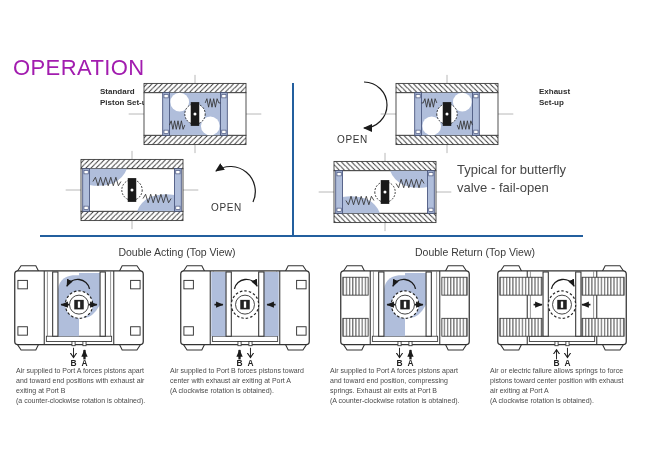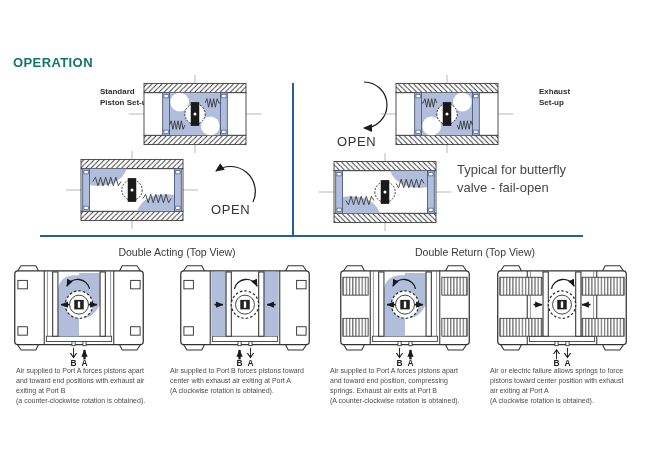--- a/index.html
+++ b/index.html
@@ -1,24 +1,24 @@
 <!DOCTYPE html>
 <html><head>
 <meta charset="utf-8">
 <style>
   html,body{margin:0;padding:0;}
   body{
     width:650px;height:465px;background:#ffffff;position:relative;overflow:hidden;
     font-family:"Liberation Sans",sans-serif;color:#333;
   }
   .abs{position:absolute;}
-  .h1{font-size:13px;font-weight:bold;color:#0f766e;letter-spacing:.4px;}
+  .h1{font-size:22px;font-weight:normal;color:#a21caf;letter-spacing:.4px;}
   .lbl{font-size:8px;font-weight:bold;color:#2e2e2e;line-height:1.35;white-space:pre-line;margin-left:28px;}
   .note{font-size:13px;color:#474747;line-height:1.4;white-space:pre-line;}
-  .open{font-size:13px;color:#333;letter-spacing:.6px;}
+  .open{font-size:10px;color:#333;letter-spacing:.6px;}
   .sect{font-size:10.5px;color:#3a3a3a;text-align:center;}
   .cap{font-size:7px;color:#4a4a4a;line-height:1.42;white-space:pre-line;}
   .vdiv{width:2px;background:#235f9e;}
   .hdiv{height:2px;background:#235f9e;}
   svg{display:block;}
   svg text{font-family:"Liberation Sans",sans-serif;font-size:8px;font-weight:600;fill:#222;}
 </style>
 </head>
 <body>
 

